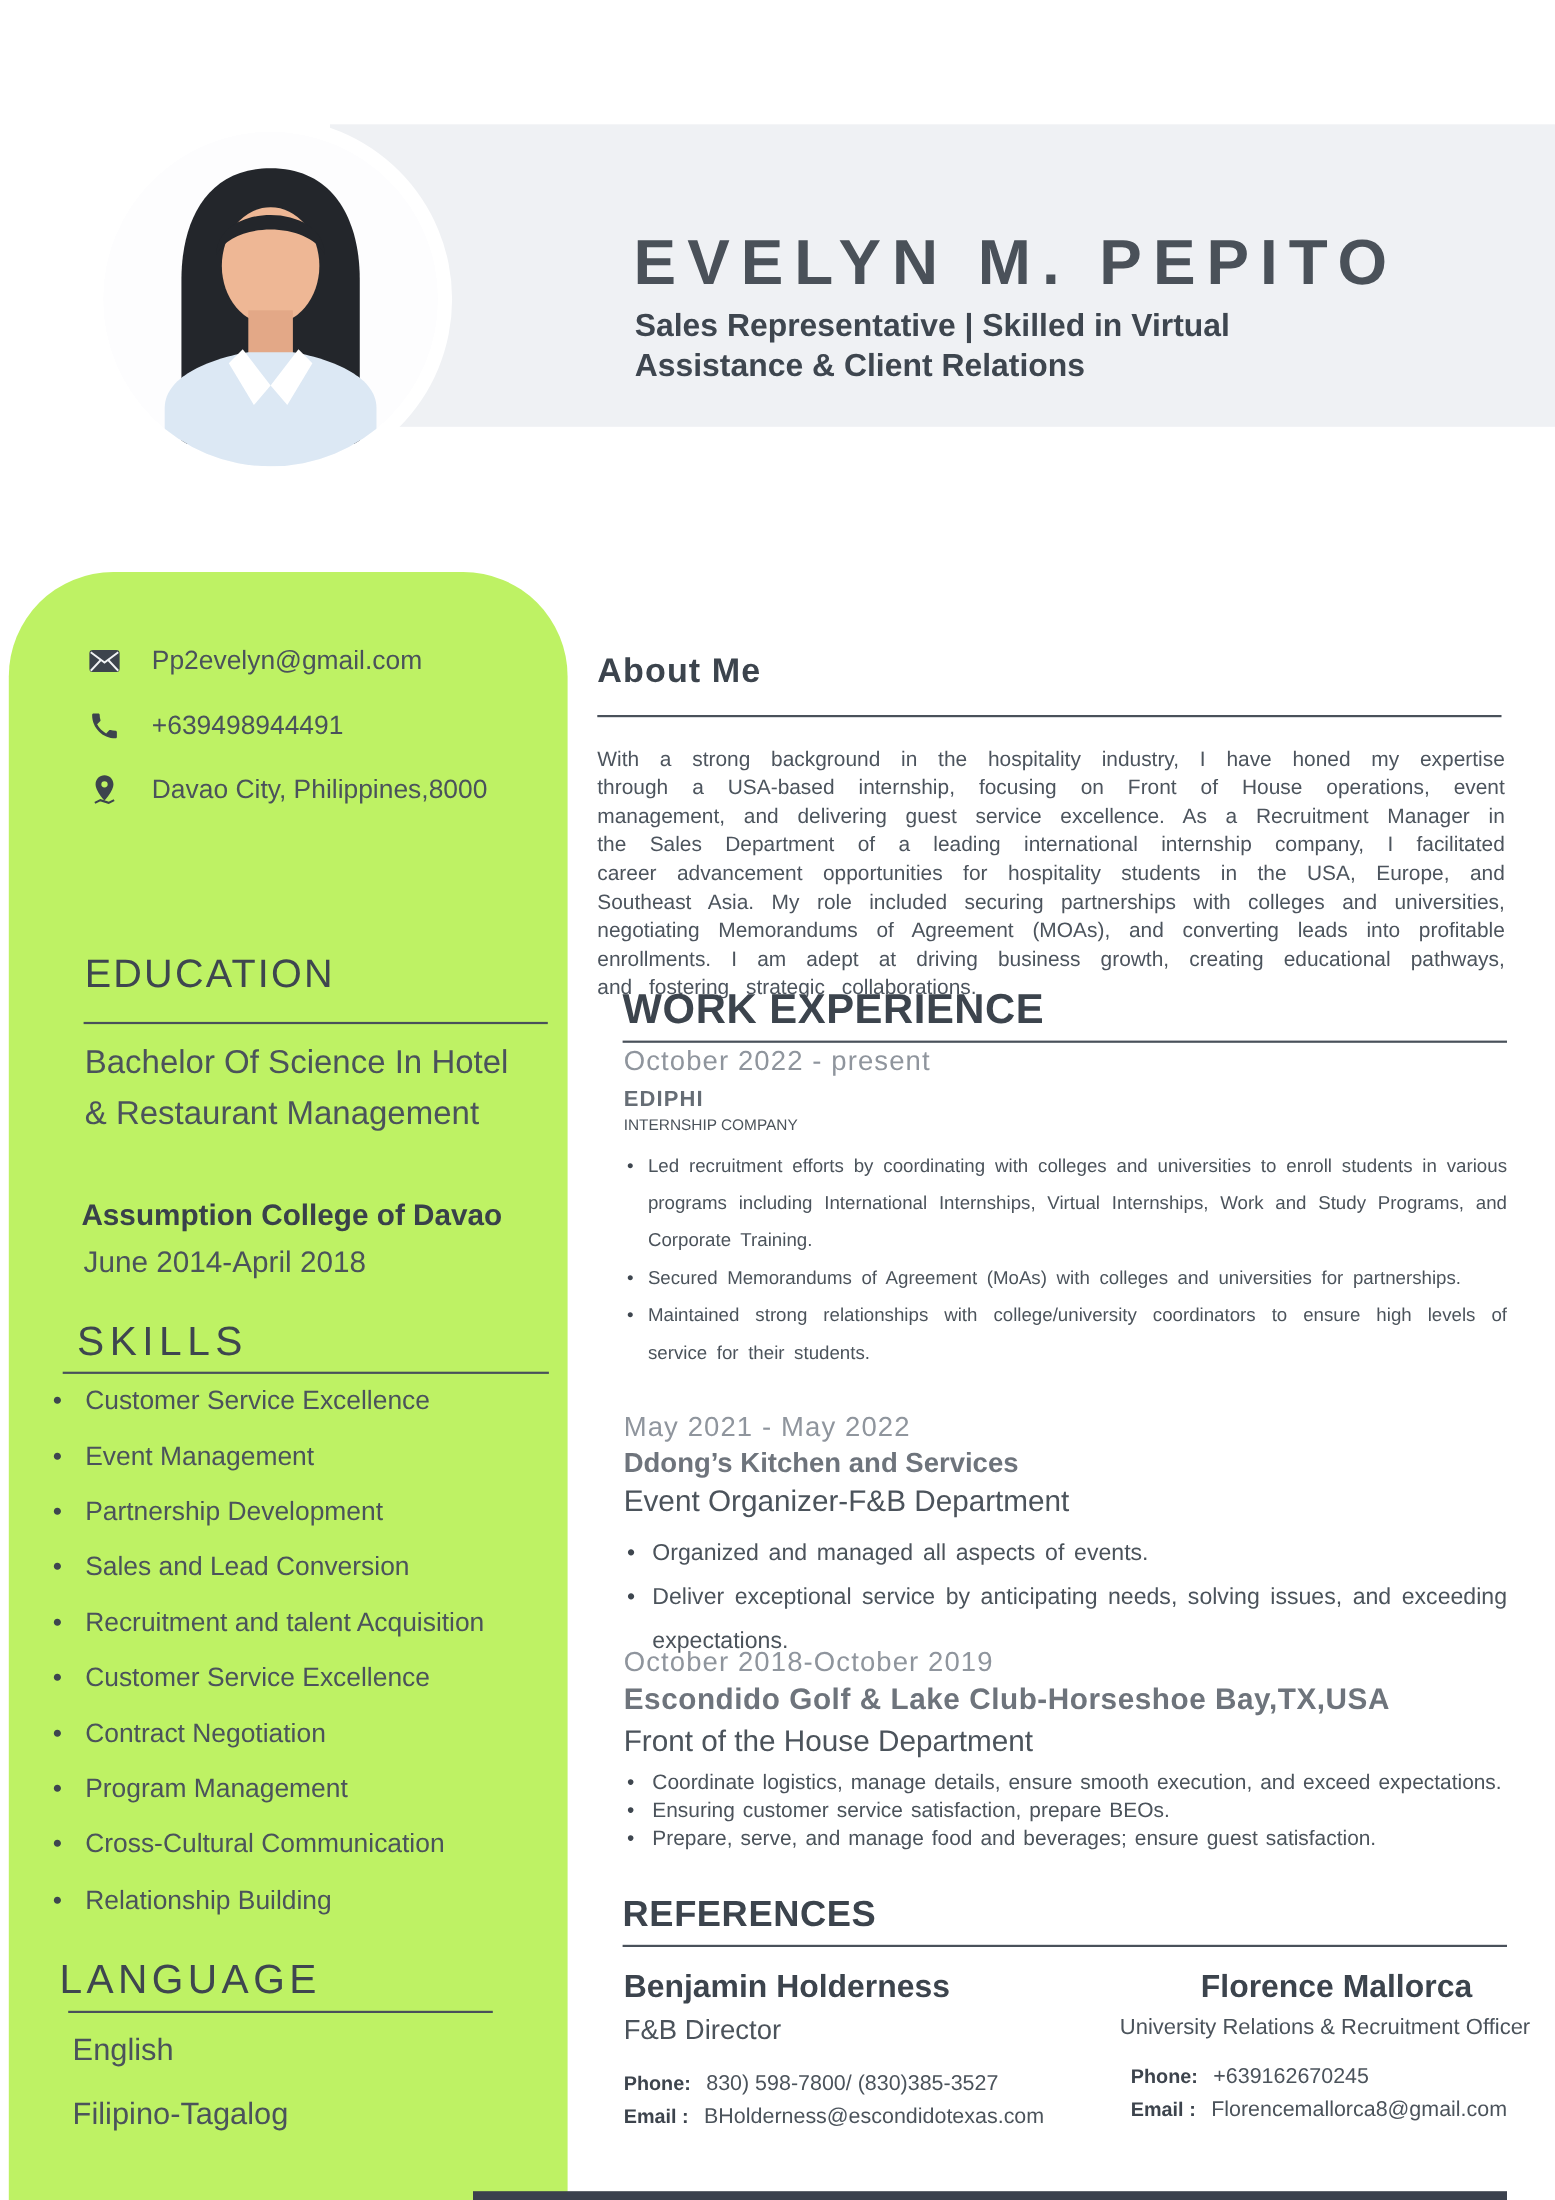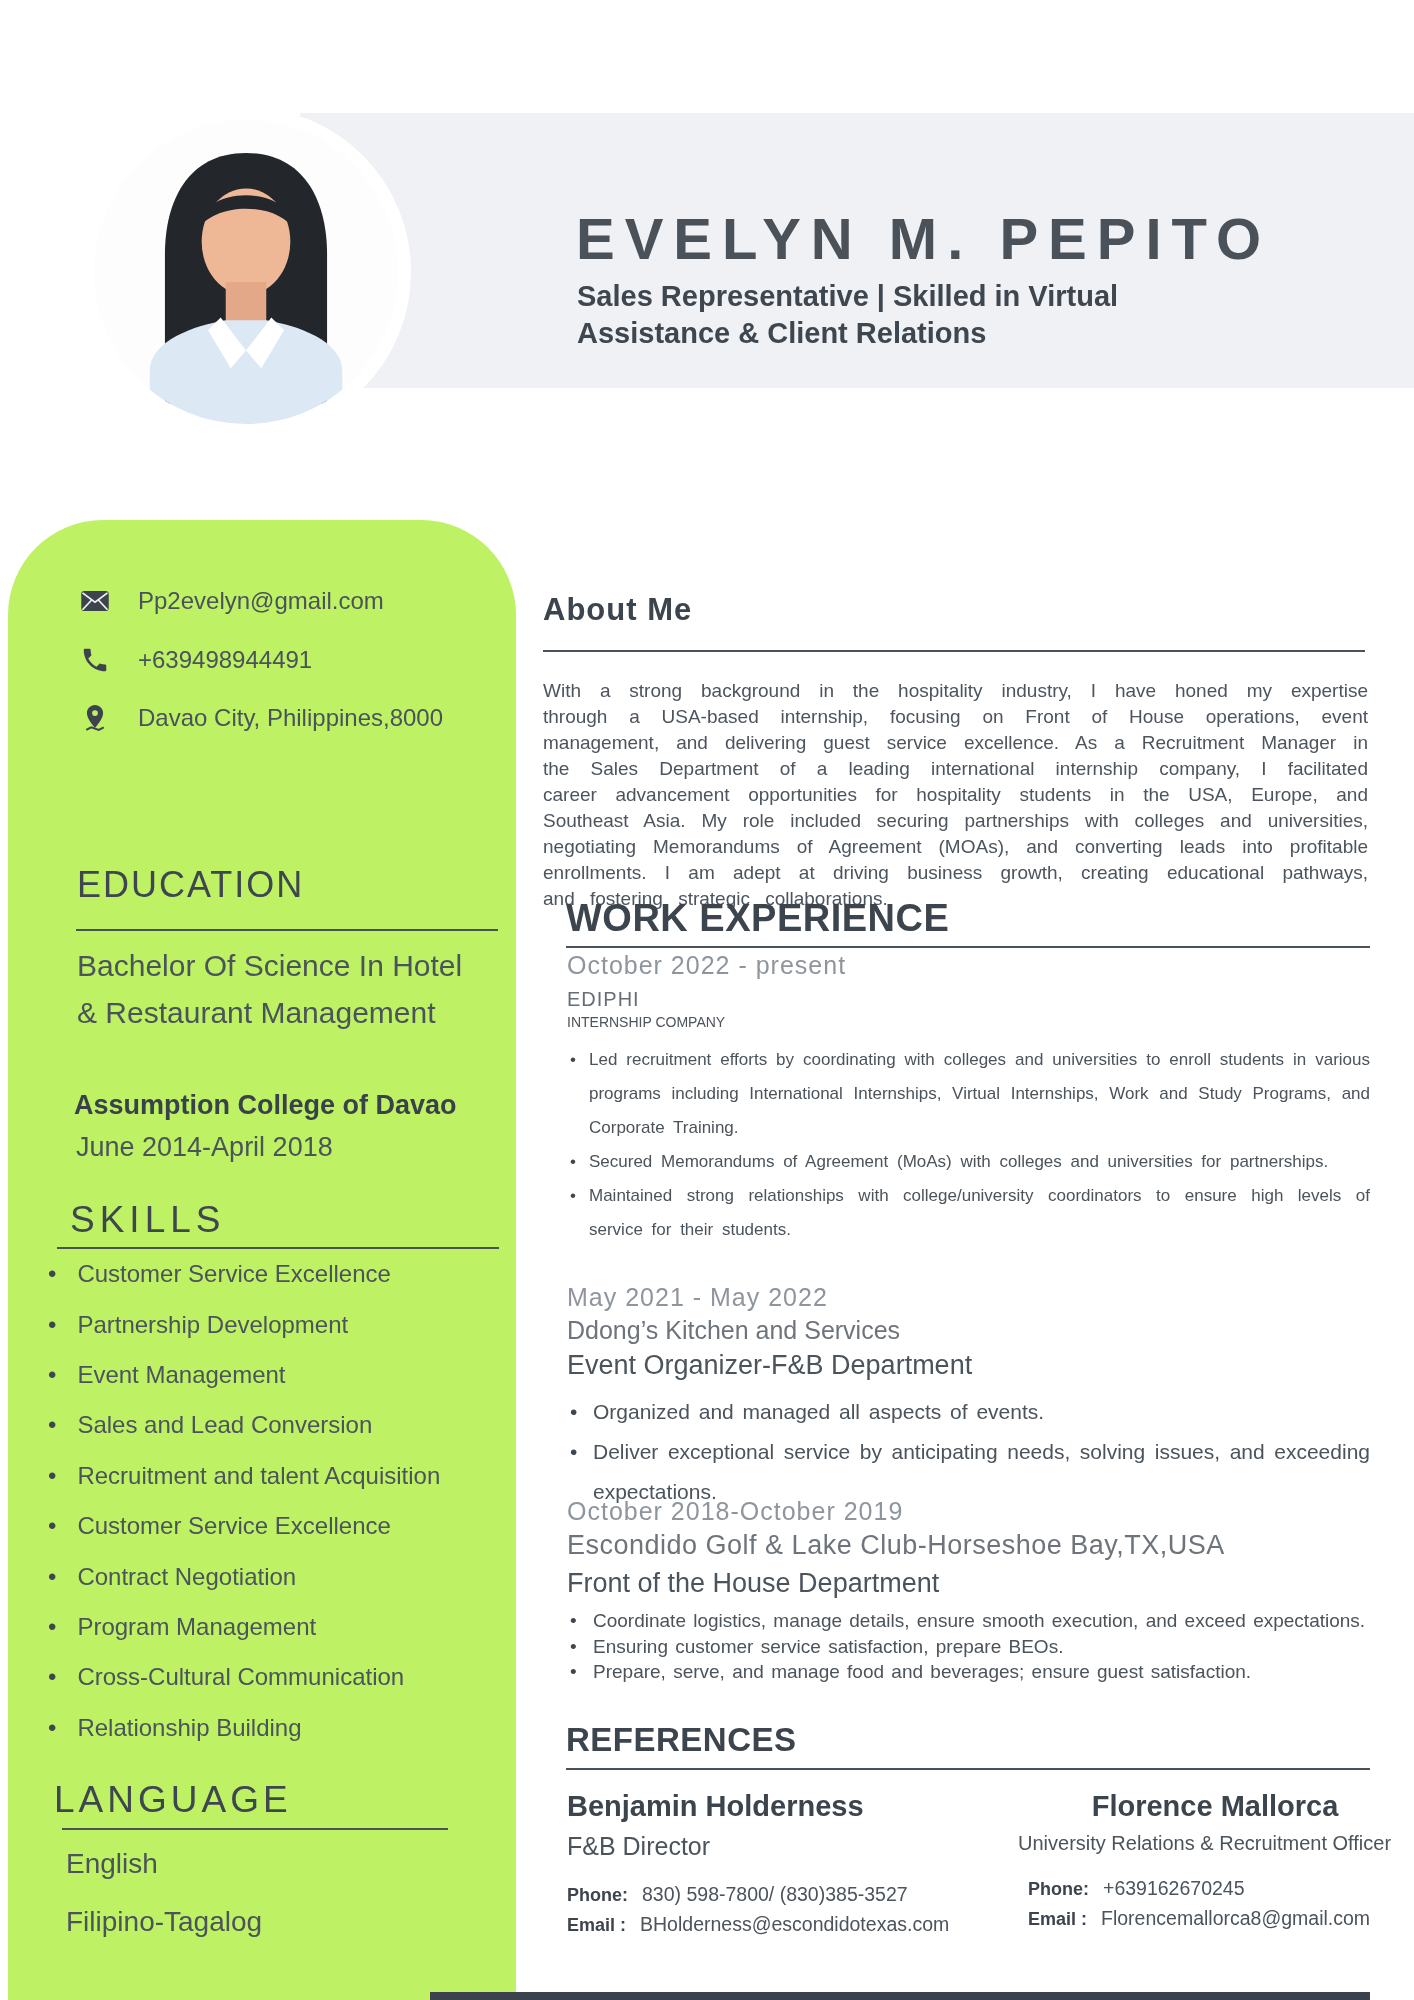--- a/index.html
+++ b/index.html
@@ -50,21 +50,21 @@
   .about-text{position:absolute;left:543px;top:659px;width:825px;font-size:19px;line-height:26px;
         text-align:justify;word-spacing:10px;color:#4c545d;}
 
   .h-we{position:absolute;left:566px;top:897px;margin:0;font-size:38px;font-weight:700;
         letter-spacing:0.5px;color:#3c444d;white-space:nowrap;}
   .r-we{left:566px;top:946px;width:804px;}
 
   .job{position:absolute;left:567px;width:803px;}
   .job1{top:951px}.job2{top:1283px}.job3{top:1497px}
   .jdate{font-size:25px;color:#8f959d;letter-spacing:1px;white-space:nowrap;}
-  .jcompany{font-weight:400;color:#6e747c;white-space:nowrap;}
+  .jcompany{font-weight:700;color:#6e747c;white-space:nowrap;}
   .jsub{color:#4b535b;white-space:nowrap;}
   .jb{position:relative;padding-left:22px;text-align:justify;}
   .jb::before{content:"\2022";position:absolute;left:3px;color:#3e464f;}
   .job1 .jcompany{font-size:20px;margin-top:8px;letter-spacing:1px;color:#666d75;}
   .job1 .jsub{font-size:14px;margin-top:3px;}
   .job1 .jbl{margin-top:13px;font-size:17px;line-height:34px;word-spacing:4px;}
   .job2 .jcompany{font-size:25px;margin-top:4px;}
   .job2 .jsub{font-size:27px;margin-top:5px;}
   .job2 .jbl{margin-top:11px;font-size:21px;line-height:40px;word-spacing:3px;}
   .job2 .jb{padding-left:26px;}
@@ -141,22 +141,22 @@
     <h2 class="side-h h-edu">EDUCATION</h2>
     <div class="rule r-edu"></div>
     <div class="degree">Bachelor Of Science In Hotel &amp; Restaurant Management</div>
     <div class="school">Assumption College of Davao</div>
     <div class="edudates">June 2014-April 2018</div>
 
     <h2 class="side-h h-skills">SKILLS</h2>
     <div class="rule r-skills"></div>
     <div class="skills-list">
       <div class="skill">Customer Service Excellence</div>
+      <div class="skill">Event Management</div>
       <div class="skill">Partnership Development</div>
-      <div class="skill">Event Management</div>
       <div class="skill">Sales and Lead Conversion</div>
       <div class="skill">Recruitment and talent Acquisition</div>
       <div class="skill">Customer Service Excellence</div>
       <div class="skill">Contract Negotiation</div>
       <div class="skill">Program Management</div>
       <div class="skill">Cross-Cultural Communication</div>
       <div class="skill">Relationship Building</div>
     </div>
 
     <h2 class="side-h h-lang">LANGUAGE</h2>

